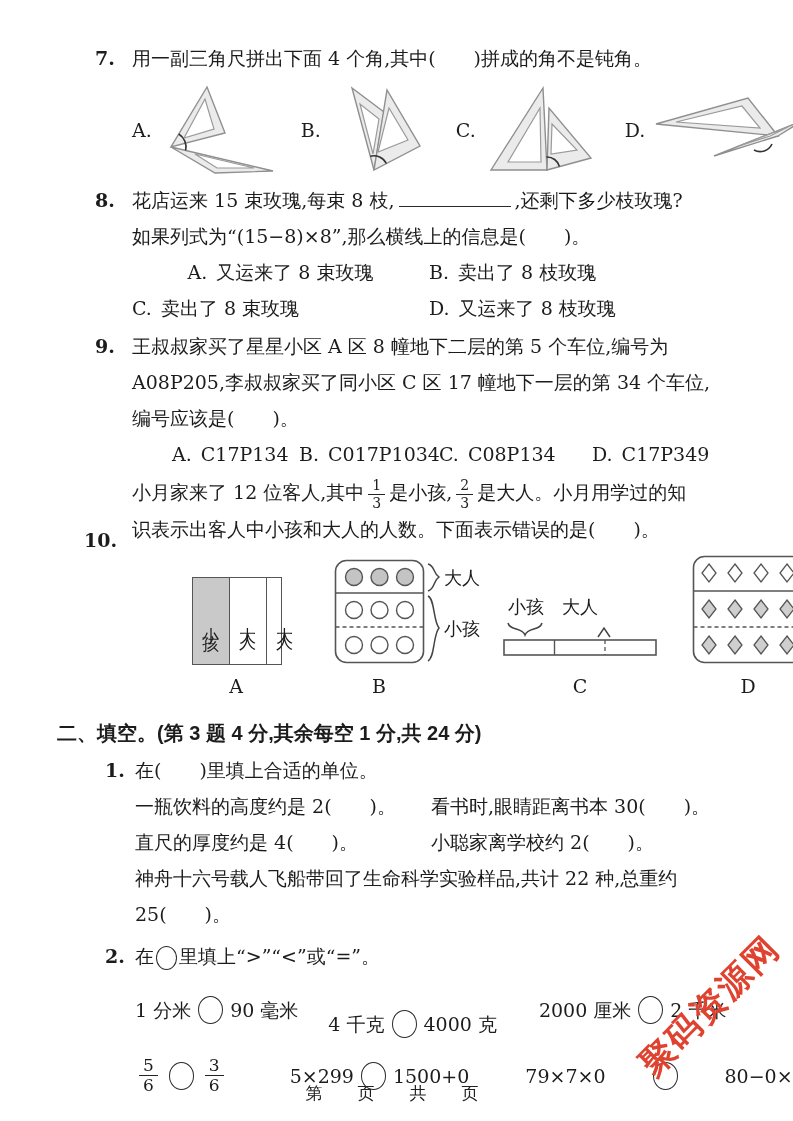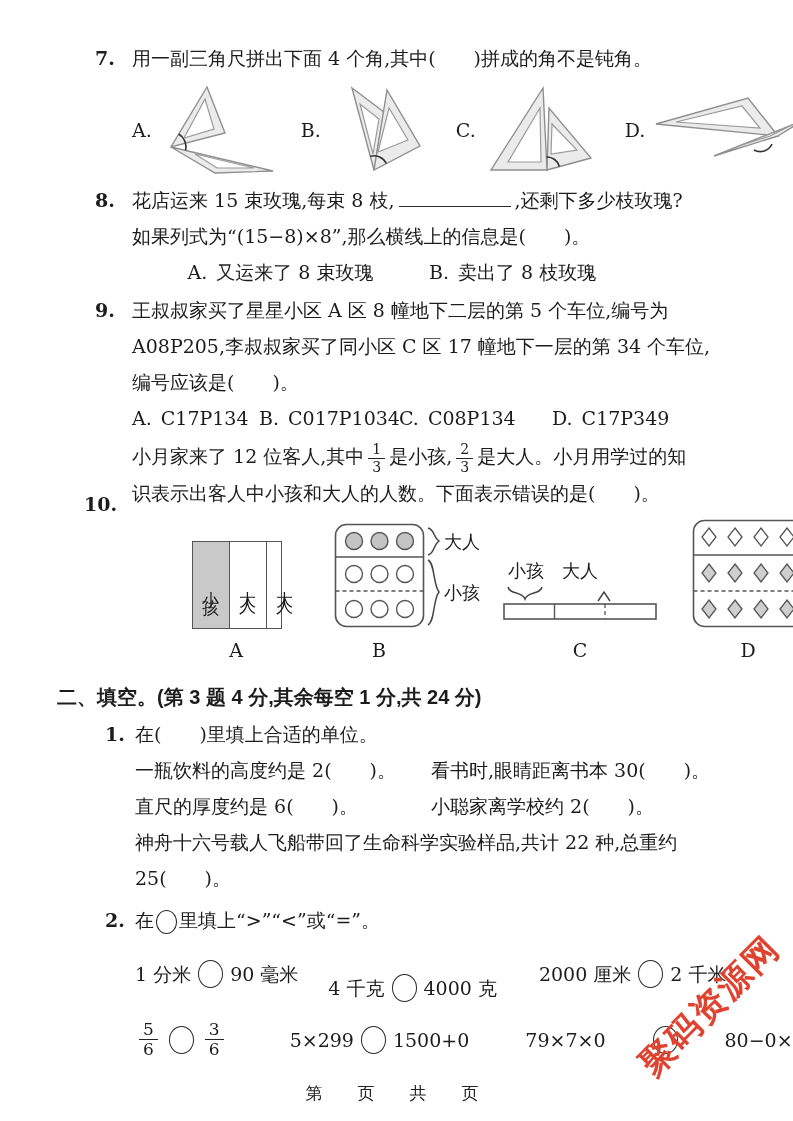--- a/index.html
+++ b/index.html
@@ -25,21 +25,21 @@
   .figrow { display:flex; align-items:center; margin:6px 0 4px 0; }
   .figopt { display:flex; align-items:center; }
   .figopt svg { display:block; }
   .tri-fill { fill:#ebebeb; stroke:#8f8f8f; stroke-width:1.4; }
   .tri-hole { fill:#ffffff; stroke:#9a9a9a; stroke-width:1.2; }
   .tri-arc  { fill:none; stroke:#333; stroke-width:1.6; }
 
   
   .optrow { display:flex; padding-left:75px; line-height:36px; }
   .c300 { width:297px; }
-  .c127 { width:127px; } .c140 { width:140px; } .c153 { width:153px; }
+  .c127 { width:127px;margin-left:40px; } .c140 { width:140px; } .c153 { width:153px; }
 
   
   .frac {
     display:inline-flex; flex-direction:column; align-items:center;
     vertical-align:middle; font-size:14px; line-height:1.15; margin:0 4px;
     font-family:"DejaVu Serif",serif;
   }
   .frac .fr-num { border-bottom:1.4px solid #222; padding:0 4px; }
   .frac .fr-den { padding:0 4px; }
 
@@ -146,20 +146,24 @@
 
     <section class="q">
       <span class="qnum">8.</span>
       <div class="qtext">
         <span>花店运来 15 束玫瑰,每束 8 枝,</span><span class="blank"></span><span>,还剩下多少枝玫瑰?</span><br>
         <span>如果列式为“(15−8)×8”,那么横线上的信息是(　　)。</span>
       </div>
       <div class="optrow" style="padding-left:0;text-align:center;">
         <div class="c300"><span class="optlabel">A.</span><span>又运来了 8 束玫瑰</span></div>
         <div><span class="optlabel">B.</span><span>卖出了 8 枝玫瑰</span></div>
+      </div>
+      <div class="optrow" style="padding-left:0;">
+        <div class="c300"><span class="optlabel">C.</span><span>卖出了 8 束玫瑰</span></div>
+        <div><span class="optlabel">D.</span><span>又运来了 8 枝玫瑰</span></div>
       </div>
     </section>
 
     <section class="q">
       <span class="qnum">9.</span>
       <div class="qtext">
         <span>王叔叔家买了星星小区 A 区 8 幢地下二层的第 5 个车位,编号为</span><br>
         <span>A08P205,李叔叔家买了同小区 C 区 17 幢地下一层的第 34 个车位,</span><br>
         <span>编号应该是(　　)。</span>
       </div>
@@ -271,21 +275,21 @@
 
     <div class="sub">
       <span class="qnum">1.</span>
       <span>在(　　)里填上合适的单位。</span>
     </div>
     <div class="fillrow">
       <span class="fl-left">一瓶饮料的高度约是 2(　　)。</span>
       <span>看书时,眼睛距离书本 30(　　)。</span>
     </div>
     <div class="fillrow">
-      <span class="fl-left">直尺的厚度约是 6(　　)。</span>
+      <span class="fl-left">直尺的厚度约是 4(　　)。</span>
       <span>小聪家离学校约 2(　　)。</span>
     </div>
     <div class="fillrow">
       <span>神舟十六号载人飞船带回了生命科学实验样品,共计 22 种,总重约</span>
     </div>
     <div class="fillrow">
       <span>25(　　)。</span>
     </div>
 
     <div class="sub" style="margin-top:6px;">

